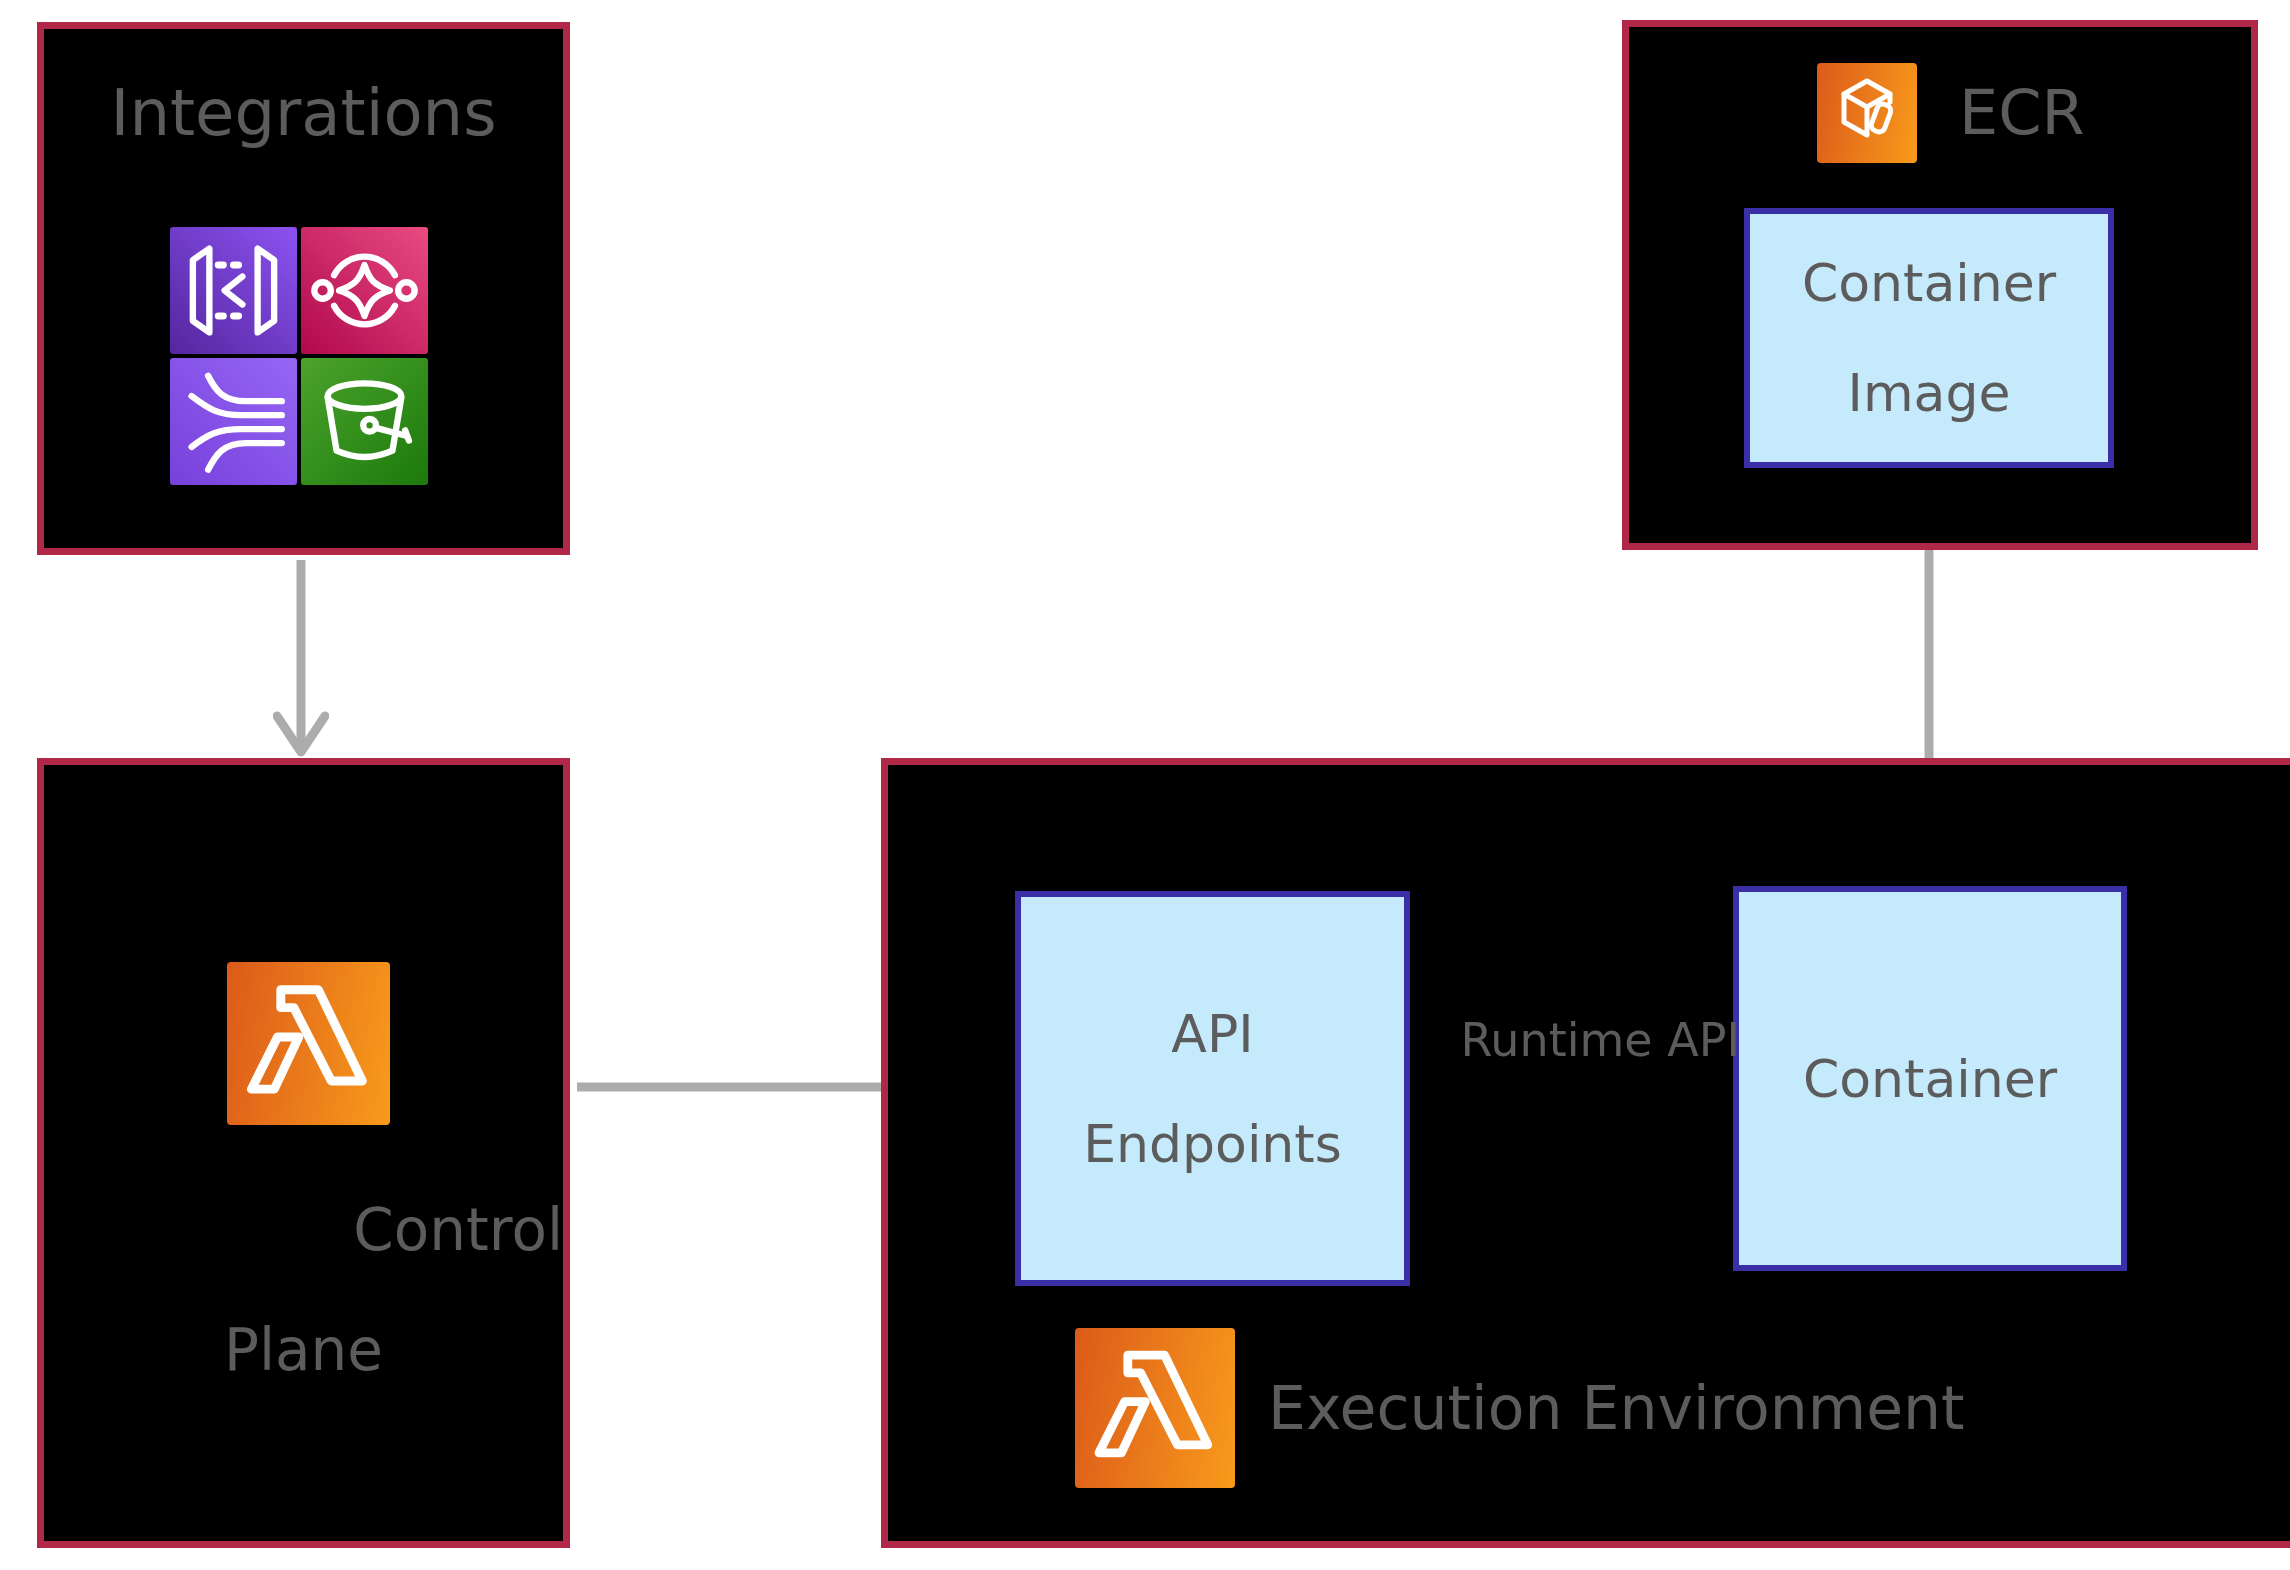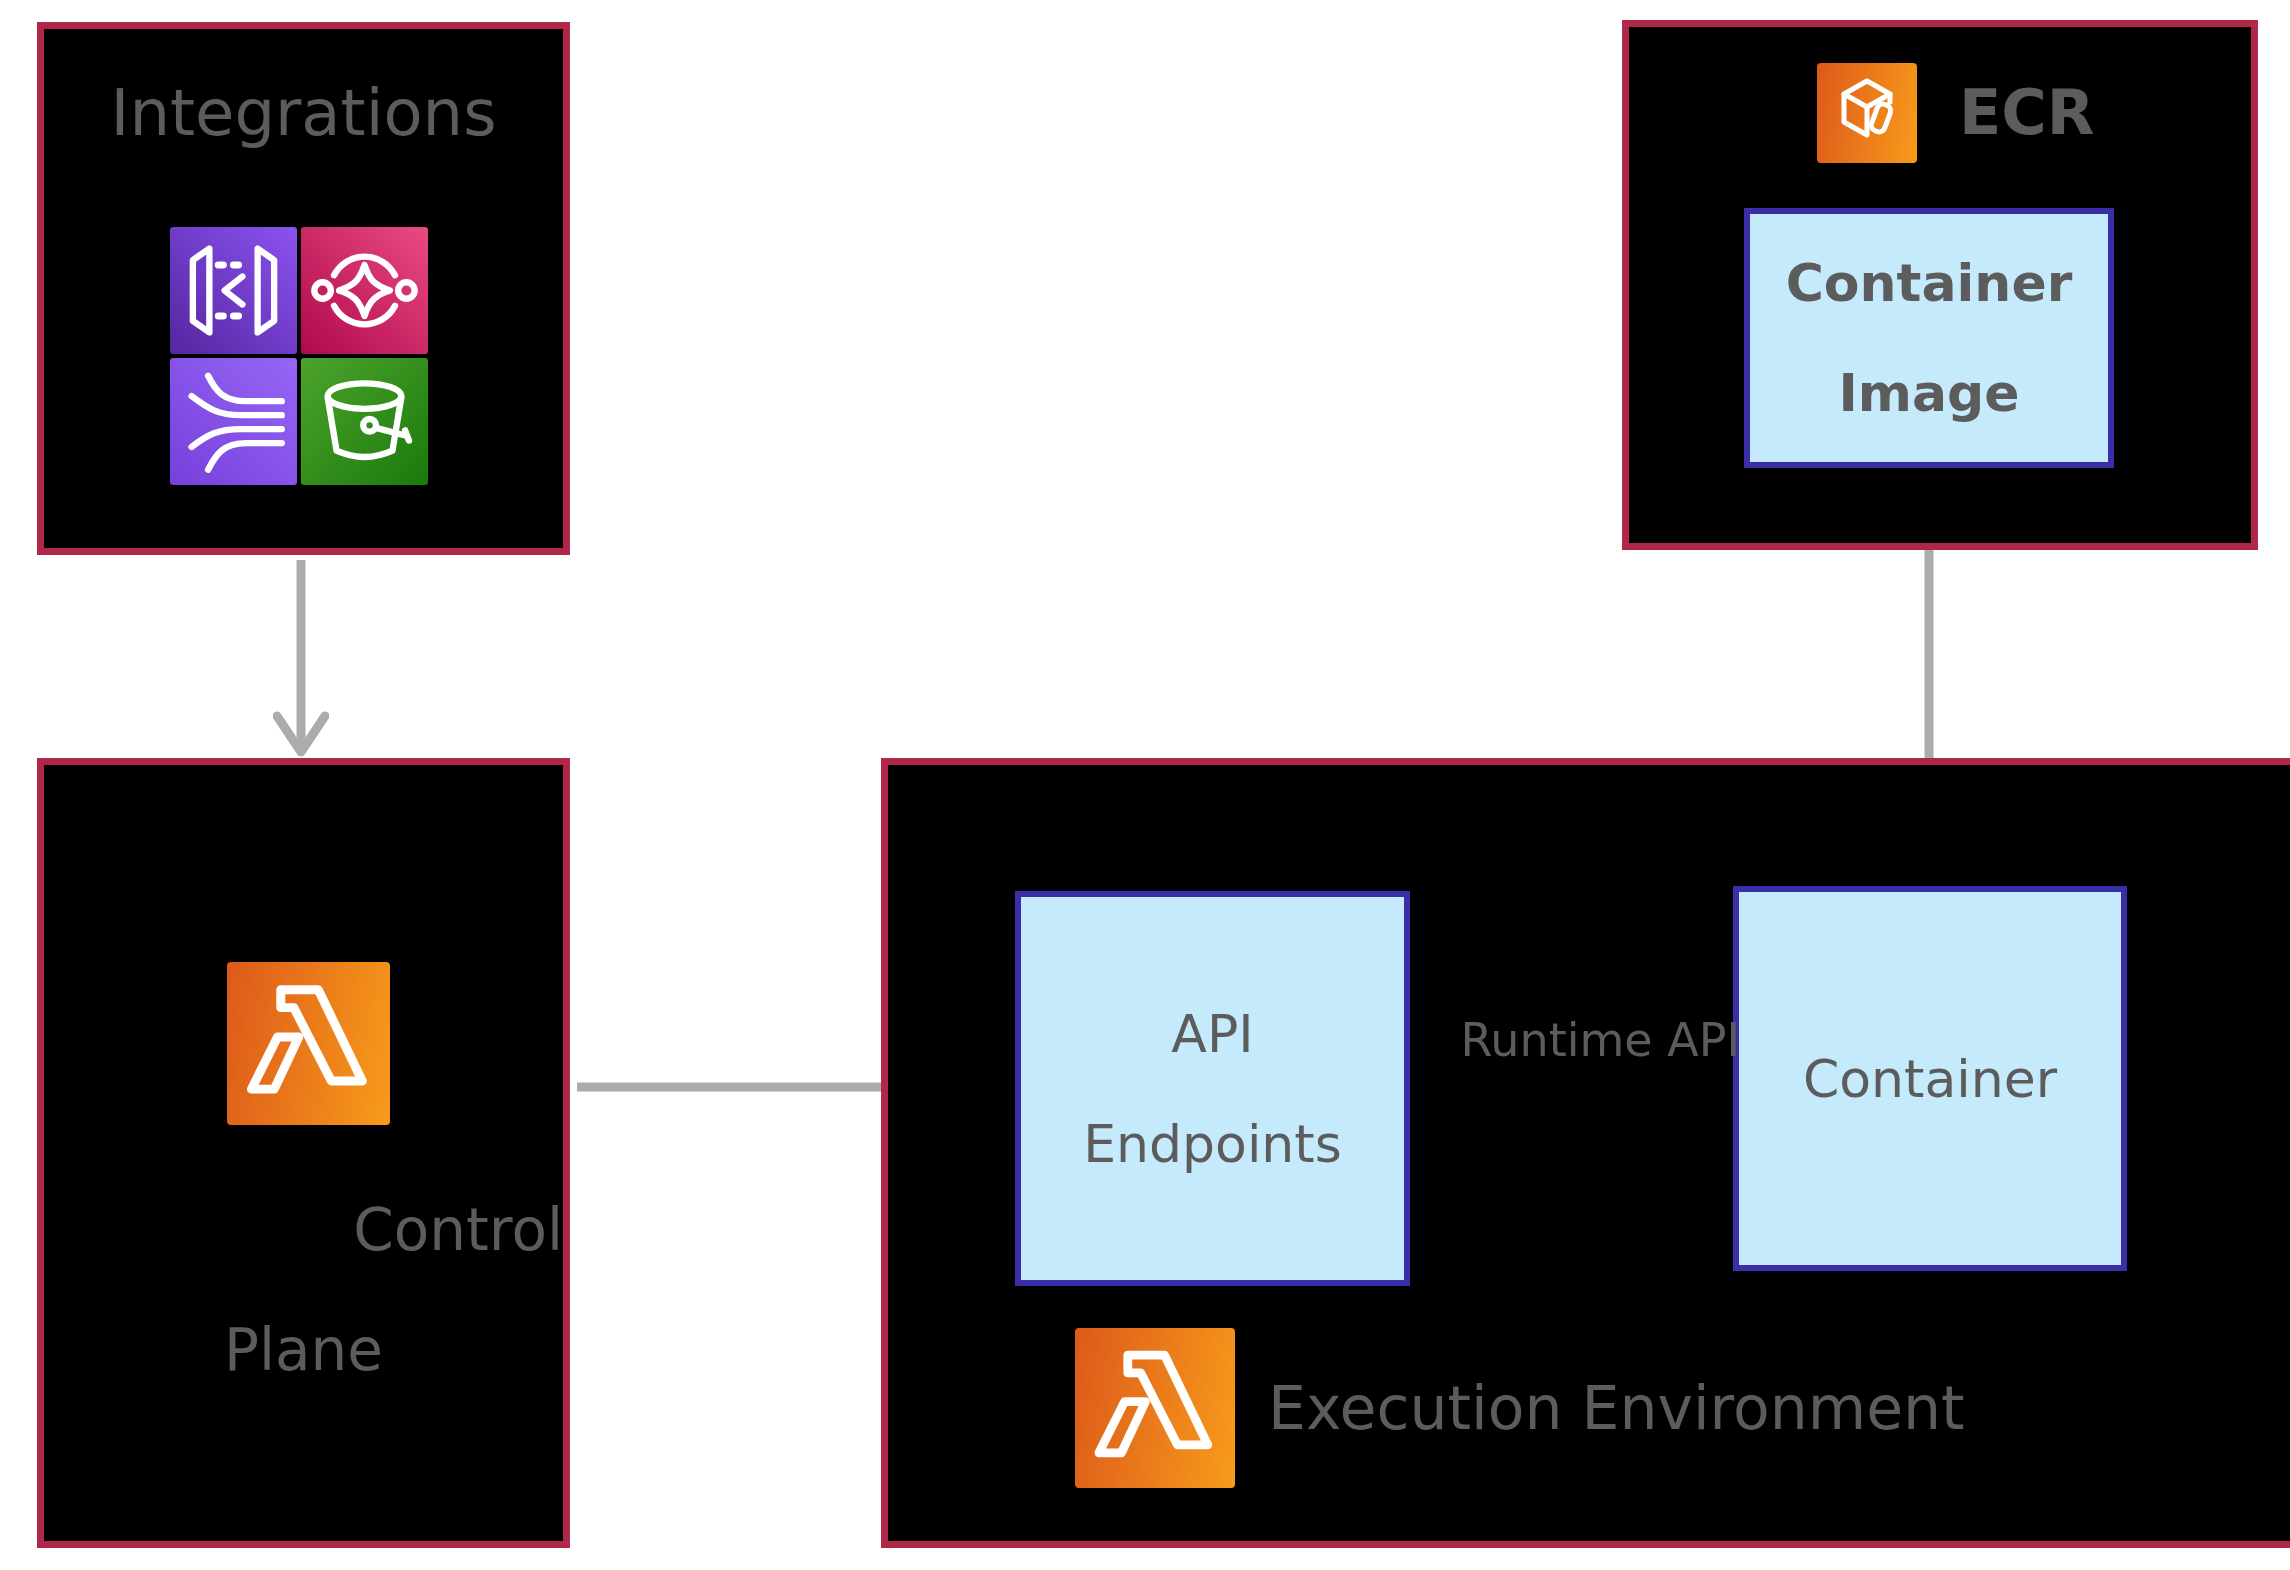--- a/index.html
+++ b/index.html
@@ -82,21 +82,21 @@
           <ellipse cx="50" cy="30" rx="29" ry="10"></ellipse>
           <path d="M21 31 L28 73 Q50 83 72 73 L79 31"></path>
           <circle cx="54" cy="53" r="5"></circle>
           <path d="M59 55 L82 61"></path>
           <path d="M82 57 L85 65"></path>
         </svg>
       </span>
     </div>
   </div>
 
-  <div class="gbox" style="left:1622px;top:20px;width:636px;height:530px;font-weight:bold;">
+  <div class="gbox" style="left:1622px;top:20px;width:636px;height:530px;">
     <span class="sq-icon" style="left:188px;top:36px;width:100px;height:100px;">
       <svg viewBox="0 0 100 100" fill="none" stroke="#ffffff" stroke-width="5" stroke-linejoin="round" stroke-linecap="round">
         <path d="M27 31 L50 18 L73 31 L50 44 Z"></path>
         <path d="M27 31 V59 L50 72 V44"></path>
         <path d="M73 31 V39"></path>
         <rect x="57" y="41" width="14" height="28" rx="6" transform="rotate(20 64 55)"></rect>
       </svg>
     </span>
     <div class="big-label" style="left:330px;top:36px;height:100px;line-height:100px;font-size:62px;">ECR</div>
     <div class="ibox" style="left:115px;top:181px;width:370px;height:260px;">

